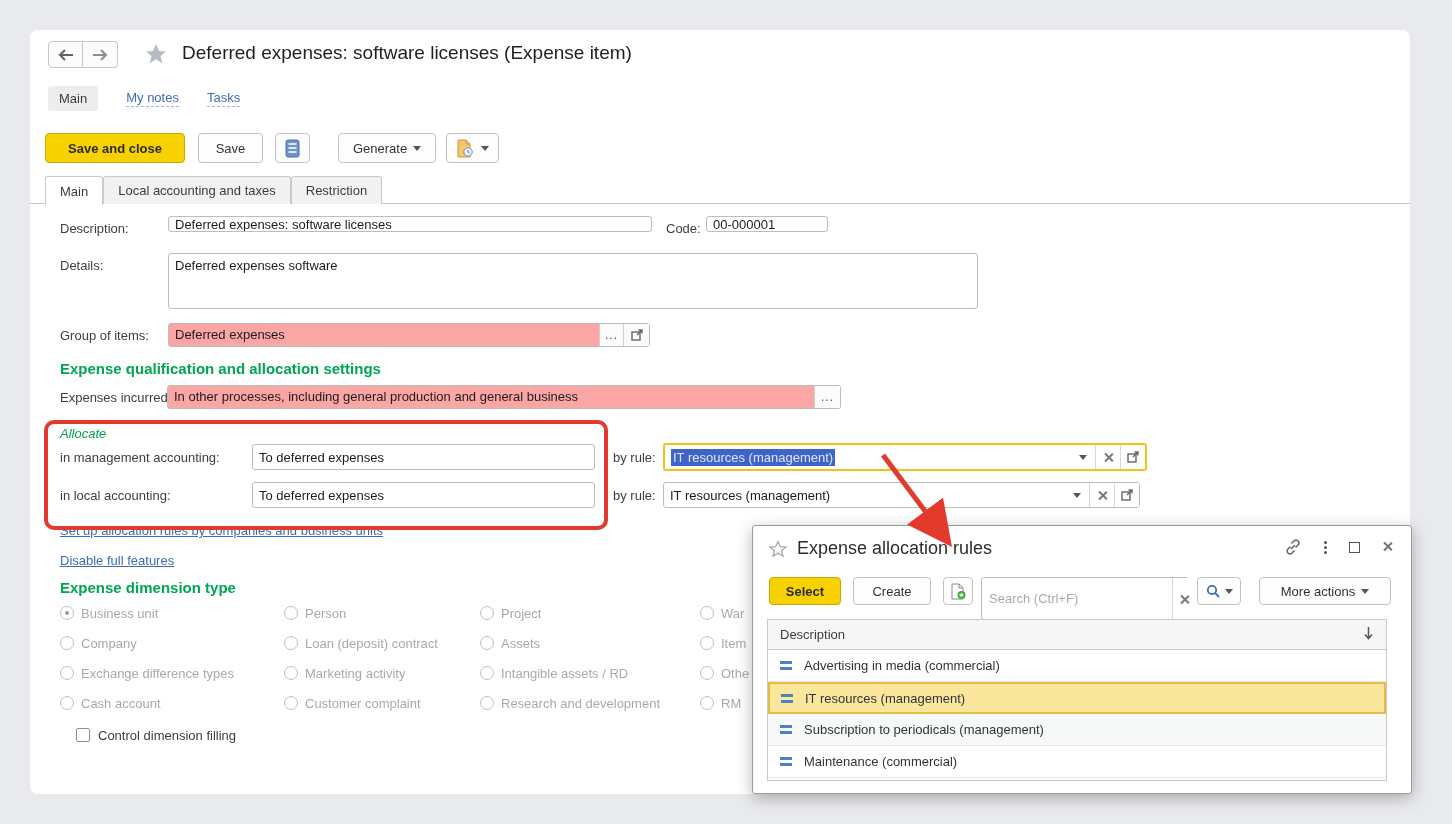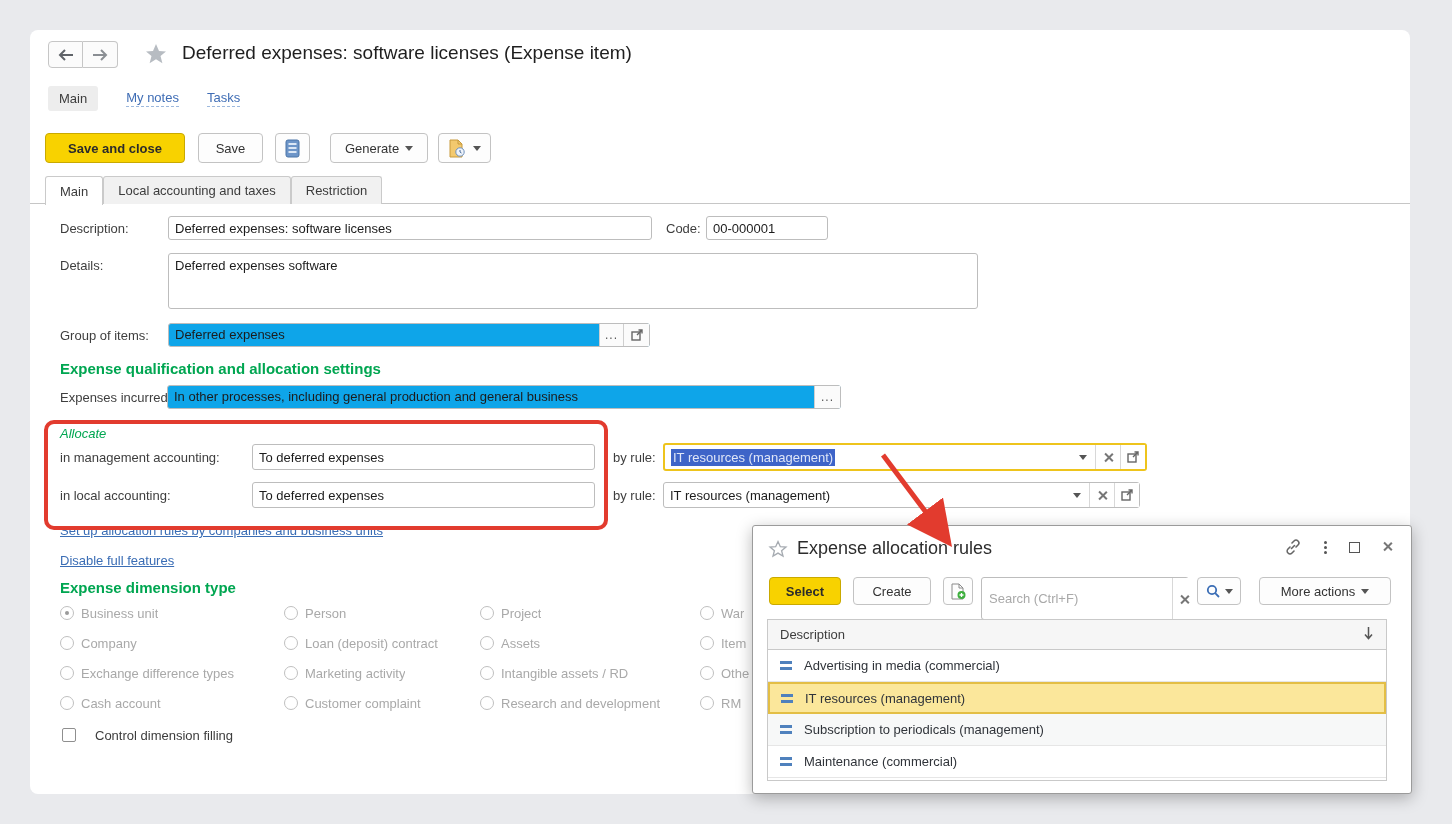--- a/index.html
+++ b/index.html
@@ -42,26 +42,26 @@
   .tab {
     height:28px; padding:0 14px; display:flex; align-items:center;
     background:#f1f1f1; border:1px solid #cacaca; border-bottom:none;
     border-radius:3px 3px 0 0; margin-right:0; color:#3c3c3c; cursor:pointer; position:relative;
   }
   .tab.active { background:#fff; z-index:2; height:29px; }
   
   .lbl { position:absolute; color:#3e3e3e; white-space:nowrap; }
   .inp {
     position:absolute; border:1px solid #bdbdbd; border-radius:3px; background:#fff;
-    font-family:inherit; font-size:13px; color:#1c1c1c; padding:0 6px; height:24px;
+    font-family:inherit; font-size:13px; color:#1c1c1c; padding:0 6px; height:16px;
   }
   textarea.inp { resize:none; padding:4px 6px; line-height:16px; }
   .heading-green { position:absolute; color:#00a651; font-weight:bold; font-size:15px; white-space:nowrap; }
   .green-sm { position:absolute; color:#00a651; font-size:13px; white-space:nowrap;font-style:italic; }
-  .fieldgroup { position:absolute; display:flex; height:24px; border:1px solid #bdbdbd; border-radius:3px; background:#0ea5e9; }
+  .fieldgroup { position:absolute; display:flex; height:24px; border:1px solid #bdbdbd; border-radius:3px; background:#fca5a5; }
   .fg-value { flex:1; padding:3px 6px; color:#1c1c1c; overflow:hidden; white-space:nowrap; }
   .fg-btn {
     width:24px; border:none; border-left:1px solid #cfcfcf; background:#fbfbfb;
     display:flex; align-items:center; justify-content:center; color:#555; cursor:pointer; padding:0;
     font-family:inherit; font-size:12px;
   }
   .link { position:absolute; color:#3a6db5; text-decoration:underline; cursor:pointer; white-space:nowrap; }
   
   .combo { position:absolute; display:flex; background:#fff; border:1px solid #bdbdbd; border-radius:3px; height:26px; }
   .combo.focused { border:2px solid #eec41c; height:28px; }
@@ -71,21 +71,21 @@
   .cbtn:first-of-type { border-left:none; }
   .x-icon { position:relative; width:11px; height:11px; display:inline-block; }
   .x-icon::before,.x-icon::after { content:""; position:absolute; left:5px; top:0; width:1.6px; height:11px; background:#777; }
   .x-icon::before { transform:rotate(45deg); } .x-icon::after { transform:rotate(-45deg); }
   
   .dimgrid { position:absolute; left:30px; top:573px; display:grid; grid-template-columns:224px 196px 220px auto; row-gap:10px; }
   .dimitem { display:flex; align-items:center; gap:7px; height:20px; }
   .radio { width:14px; height:14px; border:1px solid #c0c0c0; border-radius:50%; background:#fff; position:relative; flex:0 0 auto; }
   .radio.on::after { content:""; position:absolute; left:4px; top:4px; width:4px; height:4px; border-radius:50%; background:#9a9a9a; }
   .dimlbl { color:#a9a9a9; white-space:nowrap; overflow:hidden; }
-  .chkrow { position:absolute; left:32px; top:698px; display:flex; align-items:flex-start; gap:19px; }
+  .chkrow { position:absolute; left:46px; top:698px; display:flex; align-items:flex-start; gap:8px; }
   .chkbox { width:14px; height:14px; border:1px solid #8f8f8f; border-radius:2px; background:#fff; }
   
   .annot-rect {
     position:absolute; left:14px; top:390px; width:564px; height:110px;
     border:4px solid #e23b2e; border-radius:10px; z-index:30; pointer-events:none;
   }
   .annot-arrow { position:absolute; left:850px; top:428px; z-index:40; pointer-events:none; }
   
   .popup {
     position:absolute; left:752px; top:525px; width:660px; height:269px;
@@ -148,21 +148,21 @@
     <button class="btn btn-yellow" style="width:140px">Save and close</button>
     <button class="btn" style="width:65px;margin-left:13px">Save</button>
     <button class="btn" style="width:35px;margin-left:12px;padding:0">
       <svg width="15" height="19" viewBox="0 0 15 19">
           <rect x="1" y="1" width="13" height="17" rx="2" fill="#6d95c8" stroke="#4a74a8"></rect>
           <rect x="3.5" y="4" width="8" height="2" fill="#dbe7f5"></rect>
           <rect x="3.5" y="8" width="8" height="2" fill="#dbe7f5"></rect>
           <rect x="3.5" y="12" width="8" height="2" fill="#dbe7f5"></rect>
         </svg>
     </button>
-    <button class="btn" style="width:98px;margin-left:20px">
+    <button class="btn" style="width:98px;margin-left:28px">
       <span>Generate</span>
       <i class="tri"></i>
     </button>
     <button class="btn" style="width:53px;margin-left:10px;padding:0 8px;gap:8px">
       <svg width="16" height="19" viewBox="0 0 16 19">
           <path d="M1 1 H9 L13 5 V18 H1 Z" fill="#f3c96e" stroke="#c89a3c"></path>
           <path d="M9 1 V5 H13" fill="none" stroke="#c89a3c"></path>
           <circle cx="11" cy="13" r="4.2" fill="#eef3fa" stroke="#6d8fbb"></circle>
           <path d="M11 11 V13 L12.5 14" stroke="#4a6d9c" fill="none"></path>
         </svg>

